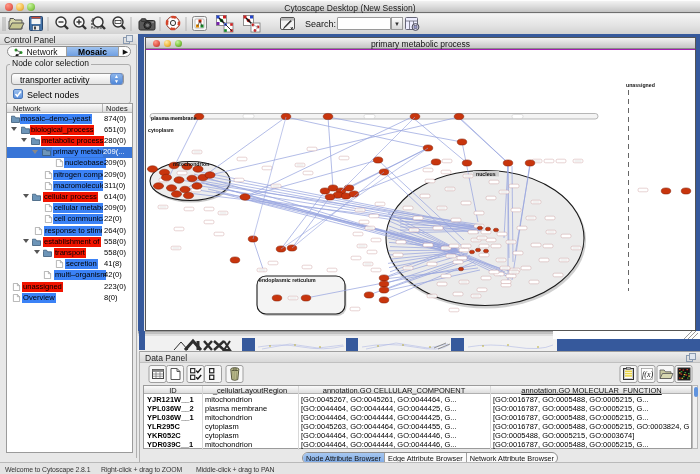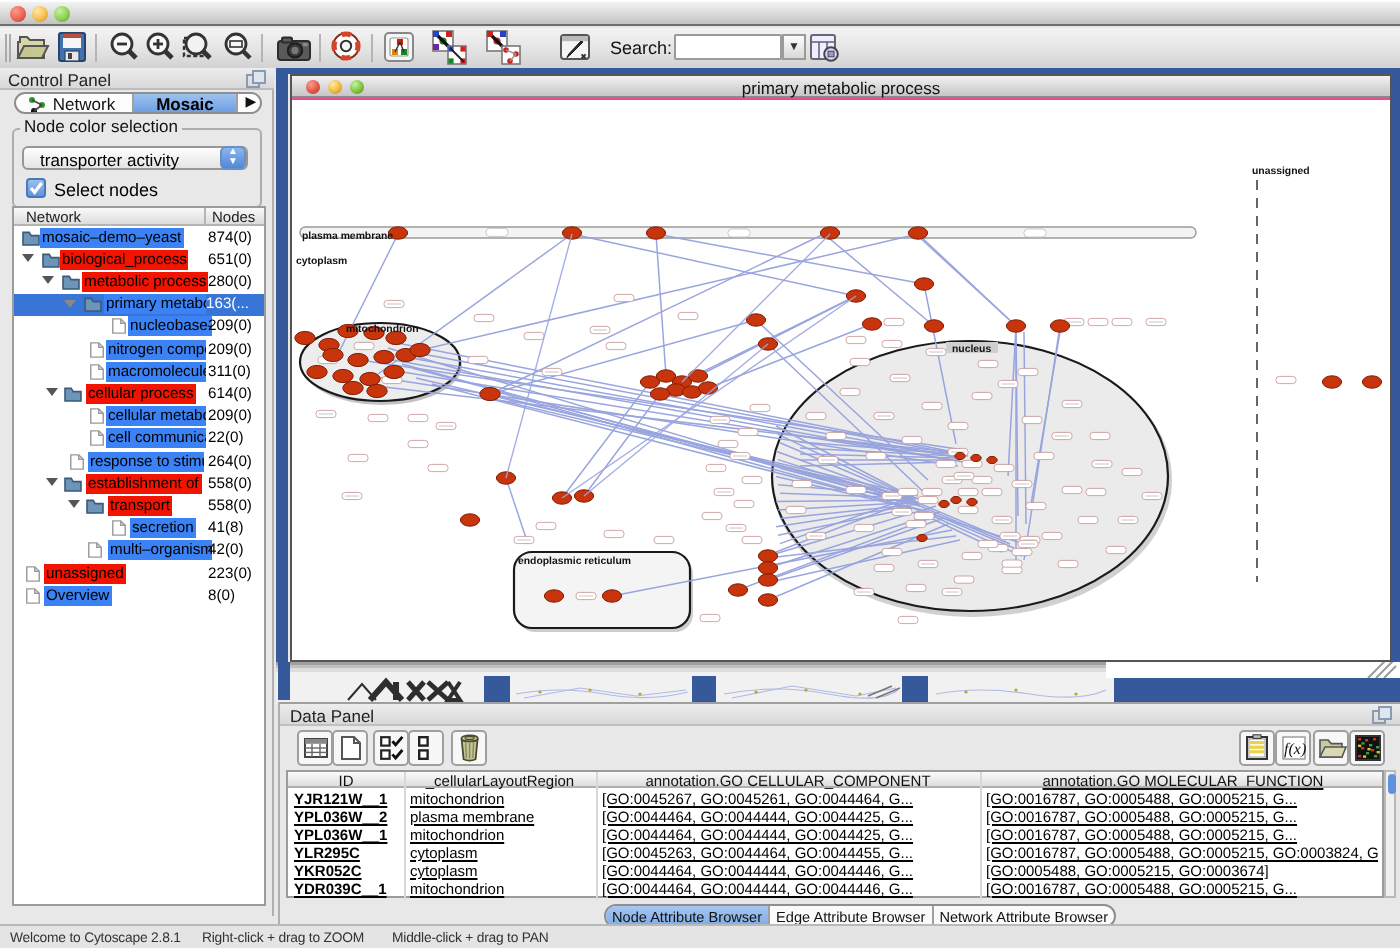--- a/index.html
+++ b/index.html
@@ -49,56 +49,57 @@
 .selrow .cnt{color:#fff;}
 
 .fico{position:absolute;top:1.5px;width:9px;height:8px;}
 
 #desktop{left:138px;top:34px;width:562px;height:428px;background:#e9e9e9;}
 
 #bluetop{position:absolute;left:0;top:0;width:562px;height:3px;background:#36599c;}
 #blueleft{position:absolute;left:0;top:0;width:6px;height:317px;background:#36599c;}
 #blueright{position:absolute;left:556px;top:0;width:6px;height:317px;background:#36599c;}
 
-#iwin{position:absolute;left:7px;top:3px;width:551px;height:294px;background:#ec4899;border:1px solid #555;}
+#iwin{position:absolute;left:7px;top:3px;width:551px;height:294px;background:#a21caf;border:1px solid #555;}
 #iwin-tb{position:absolute;left:0;top:0;width:100%;height:11px;background:linear-gradient(#f2f2f2,#d2d2d2 70%,#c6c6c6);border-bottom:1px solid #8a8a8a;}
 #iwin-tb .tl{position:absolute;top:2px;width:7px;height:7px;border-radius:50%;}
 #iwin-title{position:absolute;left:0;right:0;top:1px;text-align:center;font-size:8.5px;color:#111;}
 #canvas{position:absolute;left:0;top:12px;width:549px;height:280px;background:#fff;}
 
 #strip{position:absolute;left:0;top:297px;width:562px;height:21px;}
 
 #dpanel{left:139px;top:351px;width:561px;height:111px;background:#e8e8e8;border-top:1px solid #9f9f9f;border-left:1px solid #b0b0b0;}
 #dpanel-hdr{position:absolute;left:0;top:0;width:100%;height:11px;background:linear-gradient(#ededed,#d8d8d8);border-bottom:1px solid #c0c0c0;}
 #dpanel-hdr span{position:absolute;left:5px;top:1px;font-size:8.5px;color:#222;}
 
 #dtable{position:absolute;left:3px;top:33px;width:549px;height:64px;background:#fff;border:1px solid #9b9b9b;font-size:7.5px;}
 #dtable .hdr{position:absolute;left:0;top:0;width:100%;height:8px;background:linear-gradient(#fbfbfb,#dddddd);border-bottom:1px solid #b0b0b0;color:#111;}
 .drow{position:absolute;left:0;width:100%;height:9px;color:#000;white-space:nowrap;}
 .drow b{font-weight:bold;}
-.dcol{position:absolute;top:0;height:9px;line-height:9px;overflow:hidden;text-decoration:underline;}
+.dcol{position:absolute;top:0;height:9px;line-height:9px;overflow:hidden;}
 #dscroll{position:absolute;left:552px;top:33px;width:6px;height:64px;background:#f0f0f0;border:1px solid #b9b9b9;}
 #dthumb{position:absolute;left:0px;top:0px;width:4px;height:10px;background:#5f93de;border-radius:2px;margin:1px 0 0 0.5px;}
 
 #btabs{position:absolute;left:162px;top:100px;height:12px;background:#fafafa;border:1px solid #8f8f8f;border-radius:6px;overflow:hidden;font-size:8px;white-space:nowrap;}
 .btab{display:inline-block;height:12px;line-height:11px;padding:0 3px;font-size:7.3px;color:#111;border-right:1px solid #9f9f9f;}
 .btab.sel{background:linear-gradient(#a6c7f0,#77a5e4);}
 .btab:last-child{border-right:none;}
 
 #statusbar{left:0;top:462px;width:700px;height:12px;background:#e4e4e4;border-top:1px solid #b9b9b9;font-size:6.9px;color:#333;letter-spacing:-0.1px;}
 #statusbar span{position:absolute;top:3px;}
 </style>
 </head>
 <body>
 <div id="app">
 
   <div id="titlebar" class="abs">
     <div class="tl" style="left:5px;background:radial-gradient(circle at 35% 30%,#ff9a8a,#ec6456 55%,#b13b2e);"></div>
     <div class="tl" style="left:16px;background:radial-gradient(circle at 35% 30%,#ffe9a8,#f5bf4f 55%,#c18b23);"></div>
     <div class="tl" style="left:27px;background:radial-gradient(circle at 35% 30%,#c7f2a2,#8fd153 55%,#57942c);"></div>
+    <div id="title-text">Cytoscape Desktop (New Session)</div>
   </div>
 
   <div id="toolbar" class="abs">
     <svg id="tbicons" width="700" height="20" style="position:absolute;left:0;top:0;">
 
       <line x1="3" y1="3" x2="3" y2="17" stroke="#aaa" stroke-width="1"></line>
       <line x1="5" y1="3" x2="5" y2="17" stroke="#aaa" stroke-width="1"></line>
 
       <g transform="translate(8,3)">
         <path d="M1 4 L1 12 L14 12 L14 3 L7 3 L5.5 1.5 L2 1.5 L2 4 Z" fill="#d6d6a8" stroke="#555" stroke-width="1"></path>
@@ -278,21 +279,21 @@
             </svg>
             <span class="lbl r" style="left:34px;">metabolic process</span>
             <span class="cnt">280(0)</span>
           </div>
         <div class="trow selrow" style="top:42.6px;">
             <span class="tri" style="left:25px;border-top-color:#888;"></span>
             <svg class="fico" style="left:35px;" viewBox="0 0 9 8">
               <path d="M0.5 2.5 L0.5 7.5 L8.5 7.5 L8.5 2.8 L4.6 2.8 L3.6 1.2 L0.5 1.2 Z" fill="#6d95b8" stroke="#3a5a78" stroke-width="0.8"></path>
             </svg>
             <span class="lbl g" style="left:45px;max-width:51px;overflow:hidden;">primary metabo</span>
-            <span class="cnt" style="left:96px;">163(...</span>
+            <span class="cnt" style="left:96px;">209(...</span>
           </div>
         <div class="trow" style="top:53.8px;padding-left:28px;">
             <svg class="fico" style="left:48px;" viewBox="0 0 8 9">
               <path d="M0.5 0.5 L5 0.5 L7.5 3 L7.5 8.5 L0.5 8.5 Z" fill="#fff" stroke="#999" stroke-width="0.8"></path>
               <path d="M5 0.5 L5 3 L7.5 3" fill="none" stroke="#999" stroke-width="0.8"></path>
             </svg>
             <span class="lbl g" style="left:57px;max-width:42px;overflow:hidden;">nucleobase–</span>
             <span class="cnt">209(0)</span>
           </div>
         <div class="trow" style="top:65px;">

